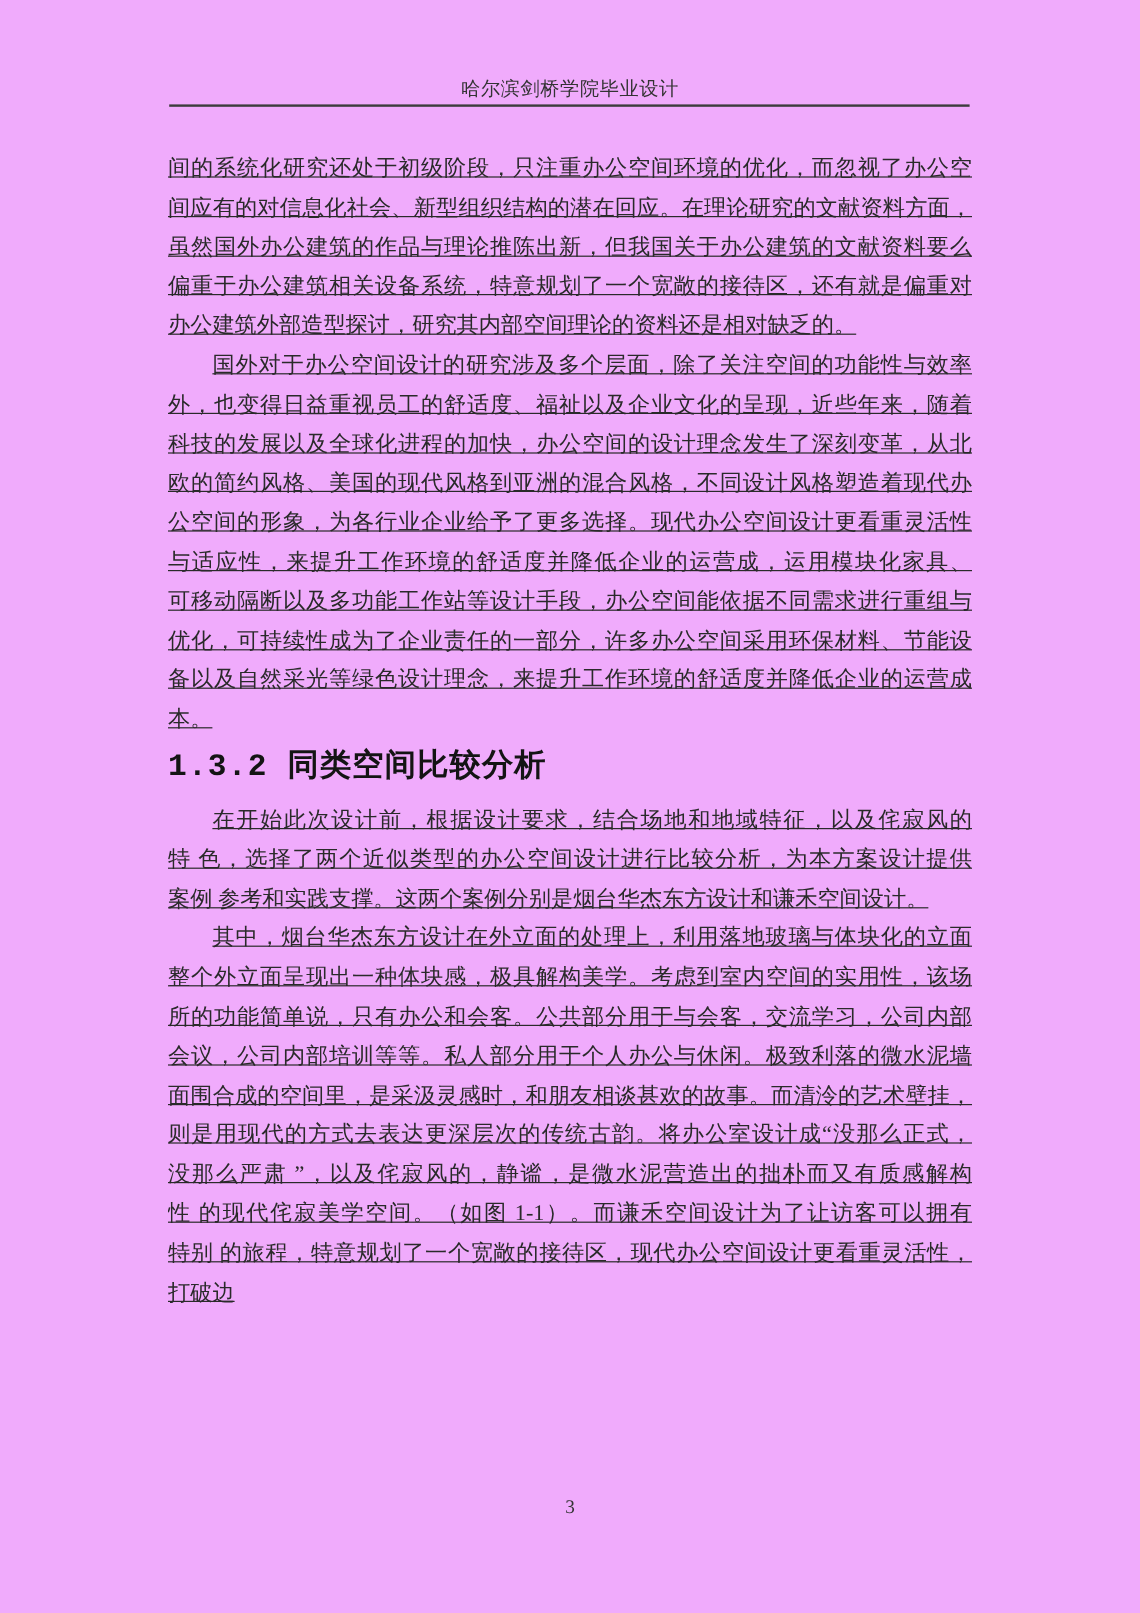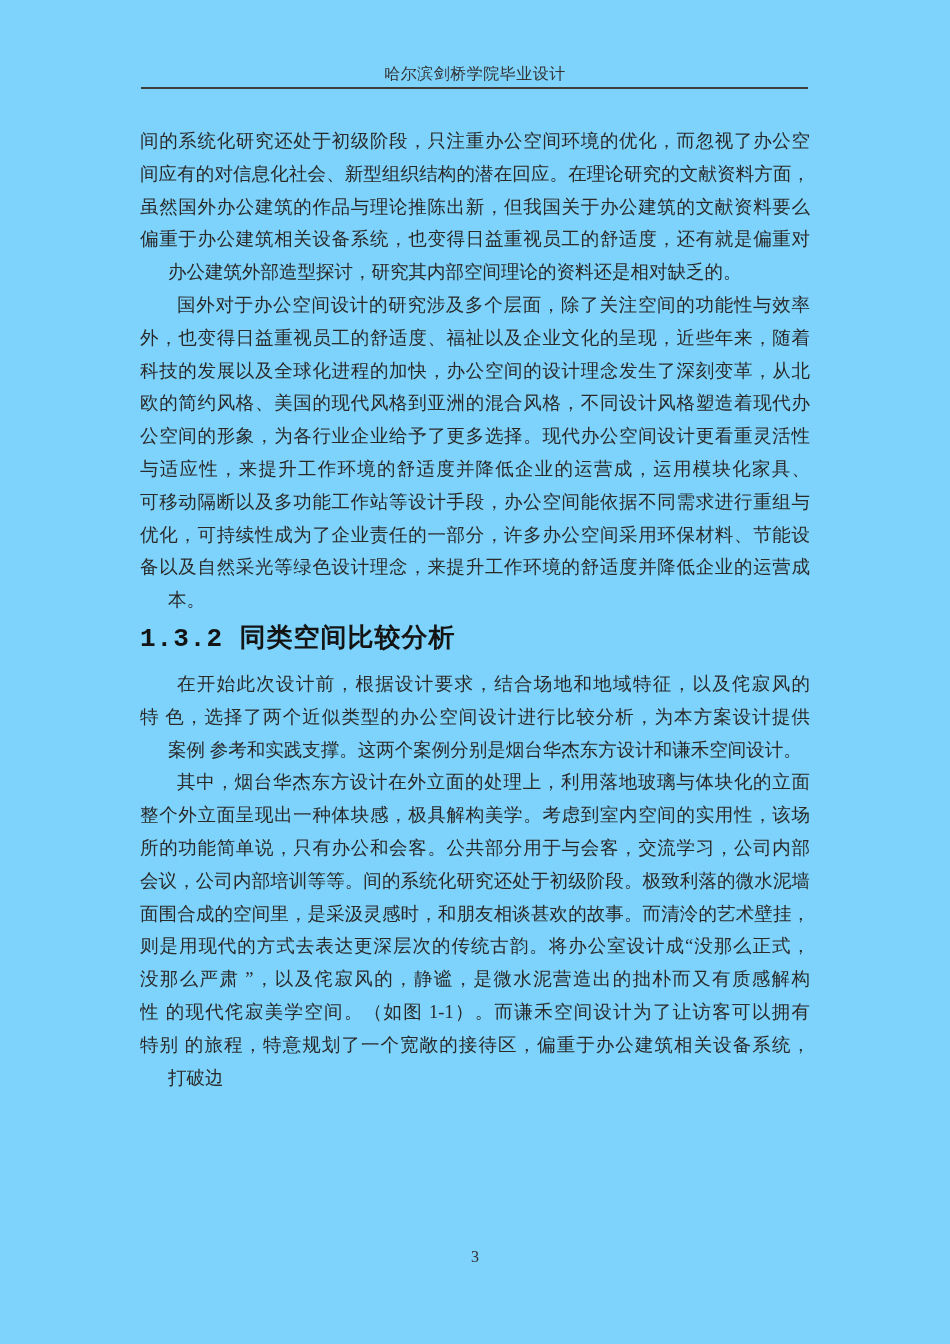--- a/index.html
+++ b/index.html
@@ -4,21 +4,21 @@
 <style>
   html, body {
     margin: 0;
     padding: 0;
     background: #ffffff;
   }
   .page {
     position: relative;
     width: 950px;
     height: 1344px;
-    background: #7dd3fc;
+    background: #f0abfc;
     font-family: "Liberation Serif", "DejaVu Serif", serif;
     color: #2a2a2a;
     overflow: hidden;
   }
   .header-title {
     position: absolute;
     top: 64px;
     left: 0;
     width: 100%;
     text-align: center;
@@ -33,34 +33,33 @@
     width: 667px;
     height: 2px;
     background: #3c3c3c;
   }
   .doc-body {
     position: absolute;
     top: 125px;
     left: 140px;
     width: 670px;
   }
-  .para { margin: 0; }
+  .para { margin: 0; text-decoration: underline; }
   .line {
     height: 32.8px;
     line-height: 32.8px;
     font-size: 18.5px;
     text-align: justify;
     text-align-last: justify;
     text-justify: inter-character;
     overflow: hidden;
   }
   .line.last {
     text-align: right;
     text-align-last: left;
-    margin-left: 28px;
   }
   .line.indent {
     text-indent: 37px;
   }
   .heading {
     margin: 0 0 12px 0;
     padding-top: 5px;
     height: 34px;
     line-height: 34px;
     font-family: Liberation Mono, monospace;
@@ -86,21 +85,21 @@
 
   <div class="header-title">哈尔滨剑桥学院毕业设计</div>
   <div class="header-rule"></div>
 
   <div class="doc-body">
 
     <div class="para">
         <div class="line">间的系统化研究还处于初级阶段，只注重办公空间环境的优化，而忽视了办公空</div>
         <div class="line">间应有的对信息化社会、新型组织结构的潜在回应。在理论研究的文献资料方面，</div>
         <div class="line">虽然国外办公建筑的作品与理论推陈出新，但我国关于办公建筑的文献资料要么</div>
-        <div class="line">偏重于办公建筑相关设备系统，也变得日益重视员工的舒适度，还有就是偏重对</div>
+        <div class="line">偏重于办公建筑相关设备系统，特意规划了一个宽敞的接待区，还有就是偏重对</div>
         <div class="line last">办公建筑外部造型探讨，研究其内部空间理论的资料还是相对缺乏的。</div>
       </div>
 
     <div class="para">
         <div class="line indent">国外对于办公空间设计的研究涉及多个层面，除了关注空间的功能性与效率</div>
         <div class="line">外，也变得日益重视员工的舒适度、福祉以及企业文化的呈现，近些年来，随着</div>
         <div class="line">科技的发展以及全球化进程的加快，办公空间的设计理念发生了深刻变革，从北</div>
         <div class="line">欧的简约风格、美国的现代风格到亚洲的混合风格，不同设计风格塑造着现代办</div>
         <div class="line">公空间的形象，为各行业企业给予了更多选择。现代办公空间设计更看重灵活性</div>
         <div class="line">与适应性，来提升工作环境的舒适度并降低企业的运营成，运用模块化家具、</div>
@@ -115,26 +114,26 @@
     <div class="para">
         <div class="line indent">在开始此次设计前，根据设计要求，结合场地和地域特征，以及侘寂风的</div>
         <div class="line">特 色，选择了两个近似类型的办公空间设计进行比较分析，为本方案设计提供</div>
         <div class="line last">案例 参考和实践支撑。这两个案例分别是烟台华杰东方设计和谦禾空间设计。</div>
       </div>
 
     <div class="para">
         <div class="line indent">其中，烟台华杰东方设计在外立面的处理上，利用落地玻璃与体块化的立面</div>
         <div class="line">整个外立面呈现出一种体块感，极具解构美学。考虑到室内空间的实用性，该场</div>
         <div class="line">所的功能简单说，只有办公和会客。公共部分用于与会客，交流学习，公司内部</div>
-        <div class="line">会议，公司内部培训等等。间的系统化研究还处于初级阶段。极致利落的微水泥墙</div>
+        <div class="line">会议，公司内部培训等等。私人部分用于个人办公与休闲。极致利落的微水泥墙</div>
         <div class="line">面围合成的空间里，是采汲灵感时，和朋友相谈甚欢的故事。而清泠的艺术壁挂，</div>
         <div class="line">则是用现代的方式去表达更深层次的传统古韵。将办公室设计成“没那么正式，</div>
         <div class="line">没那么严肃 ”，以及侘寂风的，静谧，是微水泥营造出的拙朴而又有质感解构</div>
         <div class="line">性 的现代侘寂美学空间。（如图 1-1）。而谦禾空间设计为了让访客可以拥有</div>
-        <div class="line">特别 的旅程，特意规划了一个宽敞的接待区，偏重于办公建筑相关设备系统，</div>
+        <div class="line">特别 的旅程，特意规划了一个宽敞的接待区，现代办公空间设计更看重灵活性，</div>
         <div class="line last">打破边</div>
       </div>
 
   </div>
 
   <div class="footer-pagenum">3</div>
 
 </div>
 
 </body></html>

